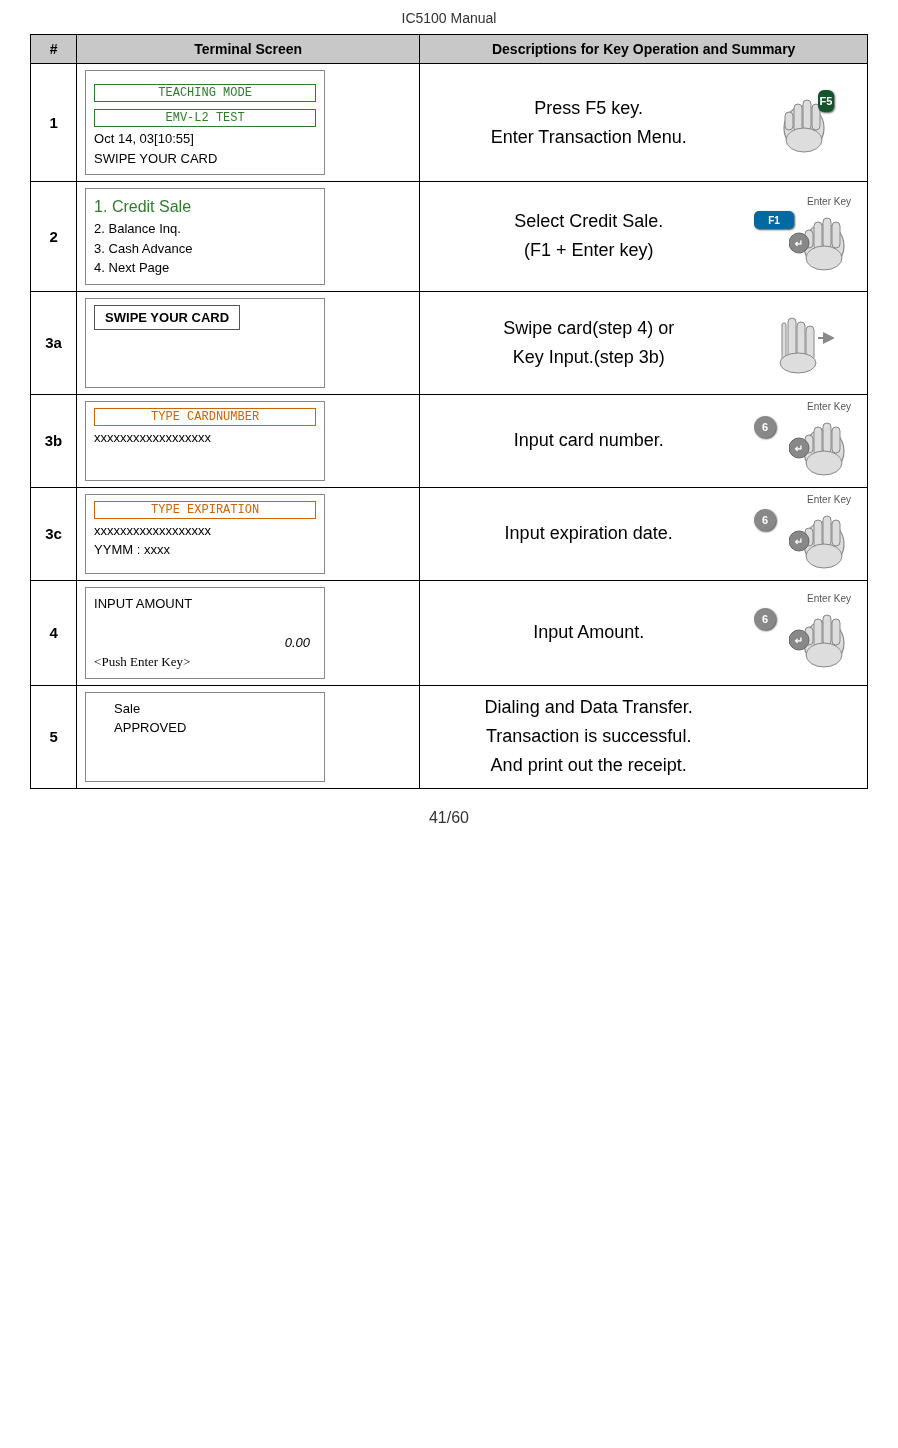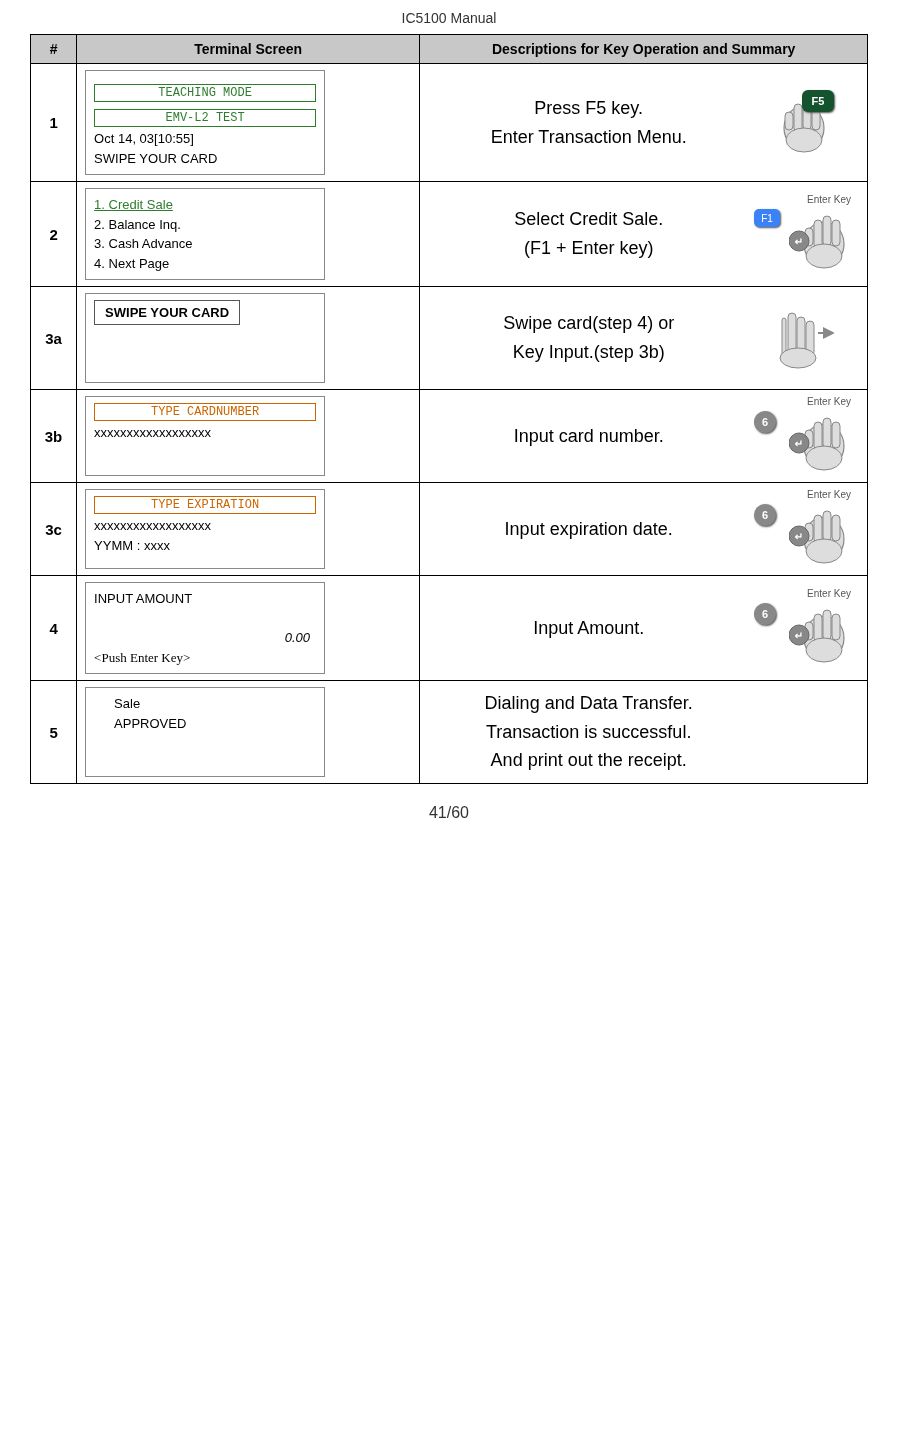--- a/index.html
+++ b/index.html
@@ -63,22 +63,21 @@
       font-size: 12px;
       text-align: center;
       border: 1px solid #cc6600;
       padding: 1px 12px;
       display: block;
       margin-bottom: 2px;
       font-family: 'Courier New', monospace;
     }
     .screen-highlight-green {
       color: #2e7d2e;
-      text-decoration: underline;
-      font-size: 13px;
+      font-size: 16px;
     }
     .screen-body {
       font-size: 13px;
       line-height: 1.5;
     }
     .swipe-card-label {
       border: 1px solid #555;
       padding: 4px 10px;
       font-size: 13px;
       font-weight: bold;
@@ -94,21 +93,21 @@
     .icon-area {
       width: 110px;
       display: flex;
       align-items: center;
       justify-content: center;
     }
     .key-badge {
       background: #14532d;
       color: #fff;
       border-radius: 6px;
-      width: 32px;
+      width: 16px;
       height: 22px;
       display: flex;
       align-items: center;
       justify-content: center;
       font-size: 11px;
       font-weight: bold;
       position: absolute;
       top: 0;
       right: 5px;
       box-shadow: 1px 1px 2px #555;
@@ -117,30 +116,30 @@
       width: 70px;
       height: 65px;
     }
     .hand-with-key {
       position: relative;
       display: flex;
       flex-direction: column;
       align-items: flex-end;
     }
     .f1-badge {
-      background: #3b82f6;
+      background: #0369a1;
       color: #fff;
       border-radius: 5px;
-      width: 26px;
+      width: 40px;
       height: 18px;
       display: flex;
       align-items: center;
       justify-content: center;
       font-size: 10px;
-      font-weight: normal;
+      font-weight: bold;
       position: absolute;
       top: 15px;
       left: 5px;
       box-shadow: 1px 1px 2px #555;
     }
     .num-badge {
       background: #888;
       color: #fff;
       border-radius: 50%;
       width: 22px;

